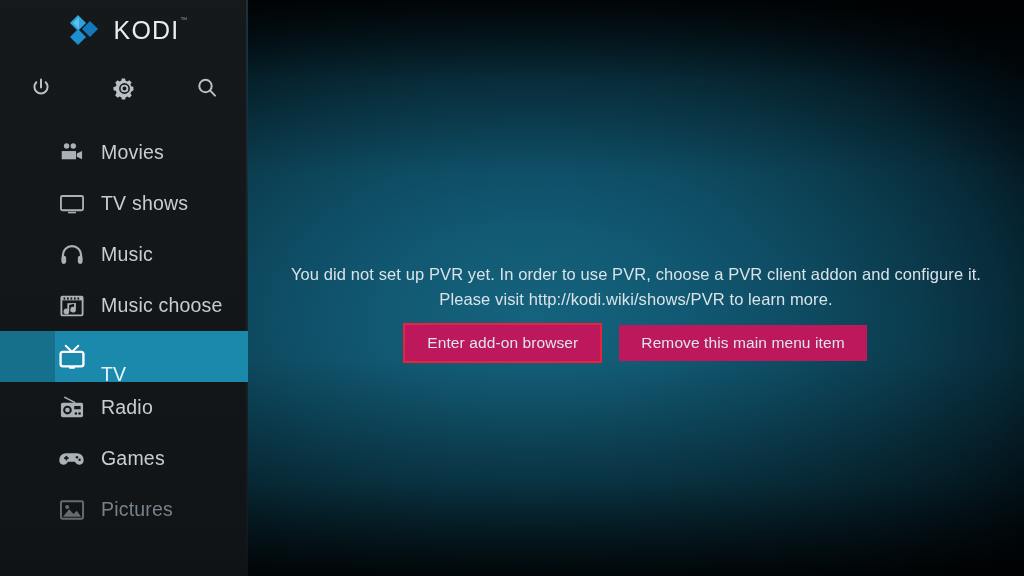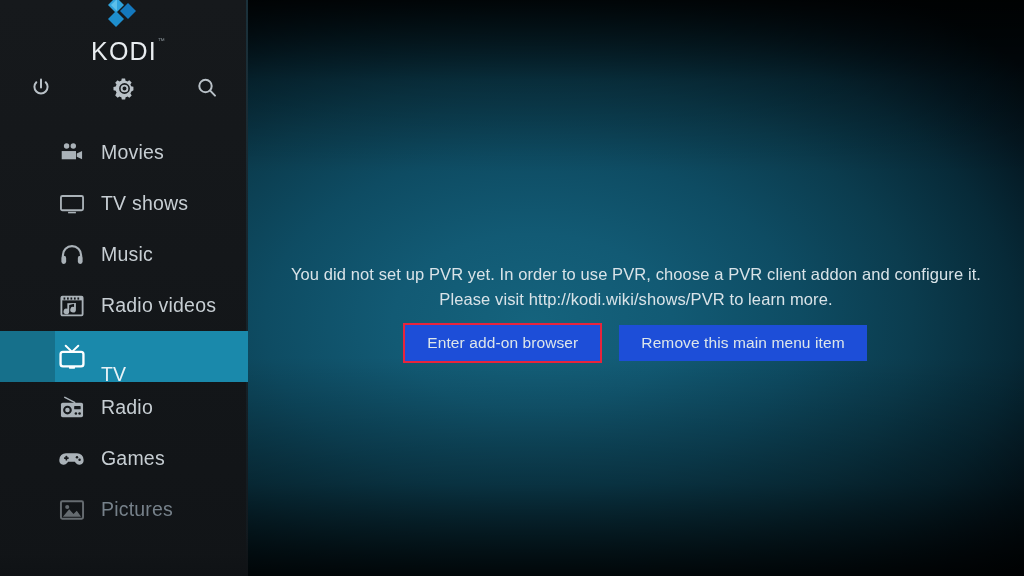--- a/index.html
+++ b/index.html
@@ -48,21 +48,20 @@
     width:2px; height:576px;
     background:linear-gradient(to bottom, rgba(40,120,150,.25), rgba(20,60,80,.1));
   }
 
   
   .logo-row {
     position:absolute; left:0; top:8px;
     width:248px; height:44px;
     display:flex; align-items:center; justify-content:center;
     gap:11px;
-    flex-direction:column;
   }
   .logo-mark { width:34px; height:32px; position:relative; }
   .logo-text {
     color:#e9edf0; font-size:25px; letter-spacing:1.2px;
     font-weight:400; line-height:1;
     position:relative;
   }
   .logo-tm {
     position:absolute; top:-2px; right:-9px;
     font-size:7px; color:#8a9399;
@@ -145,21 +144,21 @@
     padding:0 12px;
   }
   .btn-row {
     position:absolute; left:0; top:325px;
     width:776px;
     display:flex; justify-content:center;
     gap:19px;
   }
   .btn {
     height:36px;
-    background:#1d4ed8;
+    background:#be185d;
     color:#dde6ea;
     font-size:15.5px;
     display:flex; align-items:center; justify-content:center;
     padding:0 22px;
     border:none;
     cursor:pointer;
     letter-spacing:.1px;
     font-family:"Liberation Sans", sans-serif;
   }
   .btn.annotated {
@@ -262,21 +261,21 @@
               <rect x="2.2" y="3.4" width="19.6" height="17.2" rx="1" fill="none" stroke="#aab2b8" stroke-width="1.7"></rect>
               <rect x="2.2" y="3.4" width="19.6" height="3.4" fill="#aab2b8"></rect>
               <rect x="4.2" y="4.1" width="1.6" height="2" fill="#16191c"></rect>
               <rect x="7.4" y="4.1" width="1.6" height="2" fill="#16191c"></rect>
               <rect x="10.6" y="4.1" width="1.6" height="2" fill="#16191c"></rect>
               <rect x="13.8" y="4.1" width="1.6" height="2" fill="#16191c"></rect>
               <rect x="17" y="4.1" width="1.6" height="2" fill="#16191c"></rect>
               <path d="M15.6 9.2v6.2a2.6 2.6 0 1 1-1.7-2.45V9.9l-4.5 1.1v6a2.6 2.6 0 1 1-1.7-2.45V9.4z" fill="#aab2b8"></path>
             </svg>
           </div>
-          <div class="mi-label">Radio videos</div>
+          <div class="mi-label">Music choose</div>
         </div>
         <div class="menu-item selected">
           <div class="mi-hl"></div>
           <div class="mi-hl-dark"></div>
           <div class="mi-iconbox">
             <svg width="28" height="28" viewBox="0 0 24 24">
               <path d="M6.6 2.4 L11.6 7.2" stroke="#ffffff" stroke-width="1.7" fill="none" stroke-linecap="round"></path>
               <path d="M17.4 2.4 L12.4 7.2" stroke="#ffffff" stroke-width="1.7" fill="none" stroke-linecap="round"></path>
               <rect x="2.2" y="7.6" width="19.6" height="12.4" rx="2" fill="none" stroke="#ffffff" stroke-width="2"></rect>
               <rect x="9.4" y="20.4" width="5.2" height="1.6" rx=".6" fill="#ffffff"></rect>

